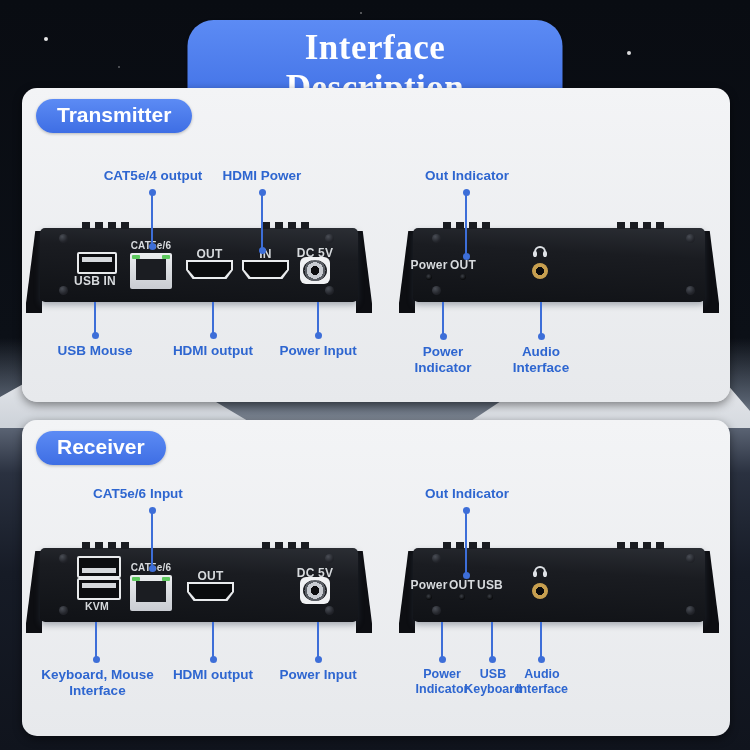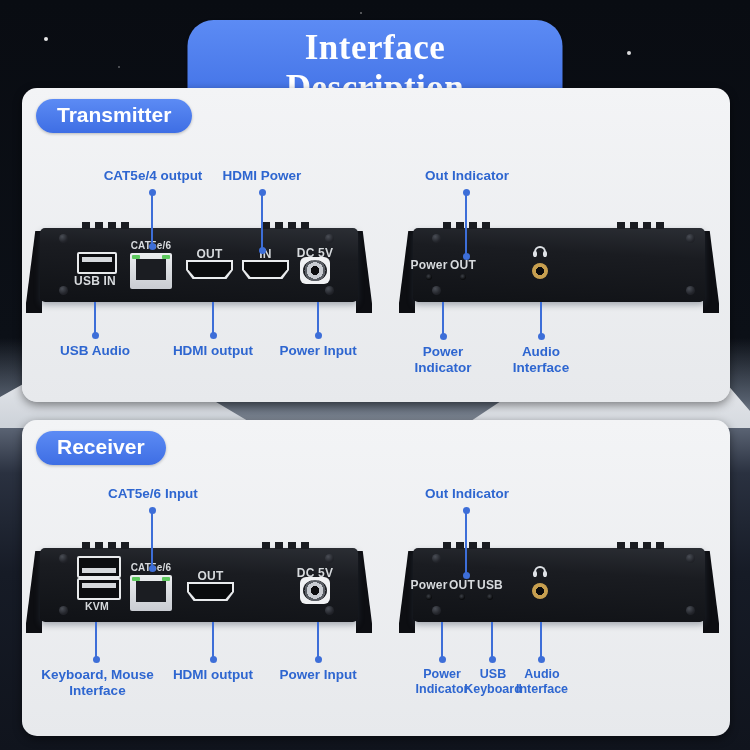--- a/index.html
+++ b/index.html
@@ -119,21 +119,21 @@
     <div class="lline" style="left:151px;top:195px;height:52px;"></div>
     <div class="ldot" style="left:149px;top:243px;"></div>
 
     <div class="blabel" style="left:197px;top:168px;width:130px;">HDMI Power</div>
     <div class="ldot" style="left:259px;top:189px;"></div>
     <div class="lline" style="left:261px;top:195px;height:56px;"></div>
     <div class="ldot" style="left:259px;top:247px;"></div>
 
     <div class="lline" style="left:94px;top:302px;height:32px;"></div>
     <div class="ldot" style="left:92px;top:332px;"></div>
-    <div class="blabel" style="left:55px;top:343px;width:80px;">USB Audio</div>
+    <div class="blabel" style="left:55px;top:343px;width:80px;">USB Mouse</div>
 
     <div class="lline" style="left:212px;top:302px;height:32px;"></div>
     <div class="ldot" style="left:210px;top:332px;"></div>
     <div class="blabel" style="left:158px;top:343px;width:110px;">HDMI output</div>
 
     <div class="lline" style="left:317px;top:302px;height:32px;"></div>
     <div class="ldot" style="left:315px;top:332px;"></div>
     <div class="blabel" style="left:266px;top:343px;width:104px;">Power Input</div>
   </div>
 
@@ -189,21 +189,21 @@
       <i class="led" style="left:2px;"></i>
       <i class="led" style="right:2px;"></i>
     </div>
 
     <div class="ptext" style="left:187px;top:569px;width:47px;">OUT</div>
     <div class="hdmi" style="left:187px;top:582px;width:47px;height:19px;"></div>
 
     <div class="ptext" style="left:294px;top:566px;width:42px;">DC 5V</div>
     <div class="dc" style="left:300px;top:577px;width:30px;height:27px;"></div>
 
-    <div class="blabel" style="left:83px;top:486px;width:140px;">CAT5e/6 Input</div>
+    <div class="blabel" style="left:68px;top:486px;width:140px;">CAT5e/6 Input</div>
     <div class="ldot" style="left:149px;top:507px;"></div>
     <div class="lline" style="left:151px;top:513px;height:54px;"></div>
     <div class="ldot" style="left:149px;top:565px;"></div>
 
     <div class="lline" style="left:95px;top:622px;height:36px;"></div>
     <div class="ldot" style="left:93px;top:656px;"></div>
     <div class="blabel" style="left:40px;top:667px;width:115px;">Keyboard, Mouse Interface</div>
 
     <div class="lline" style="left:212px;top:622px;height:36px;"></div>
     <div class="ldot" style="left:210px;top:656px;"></div>

